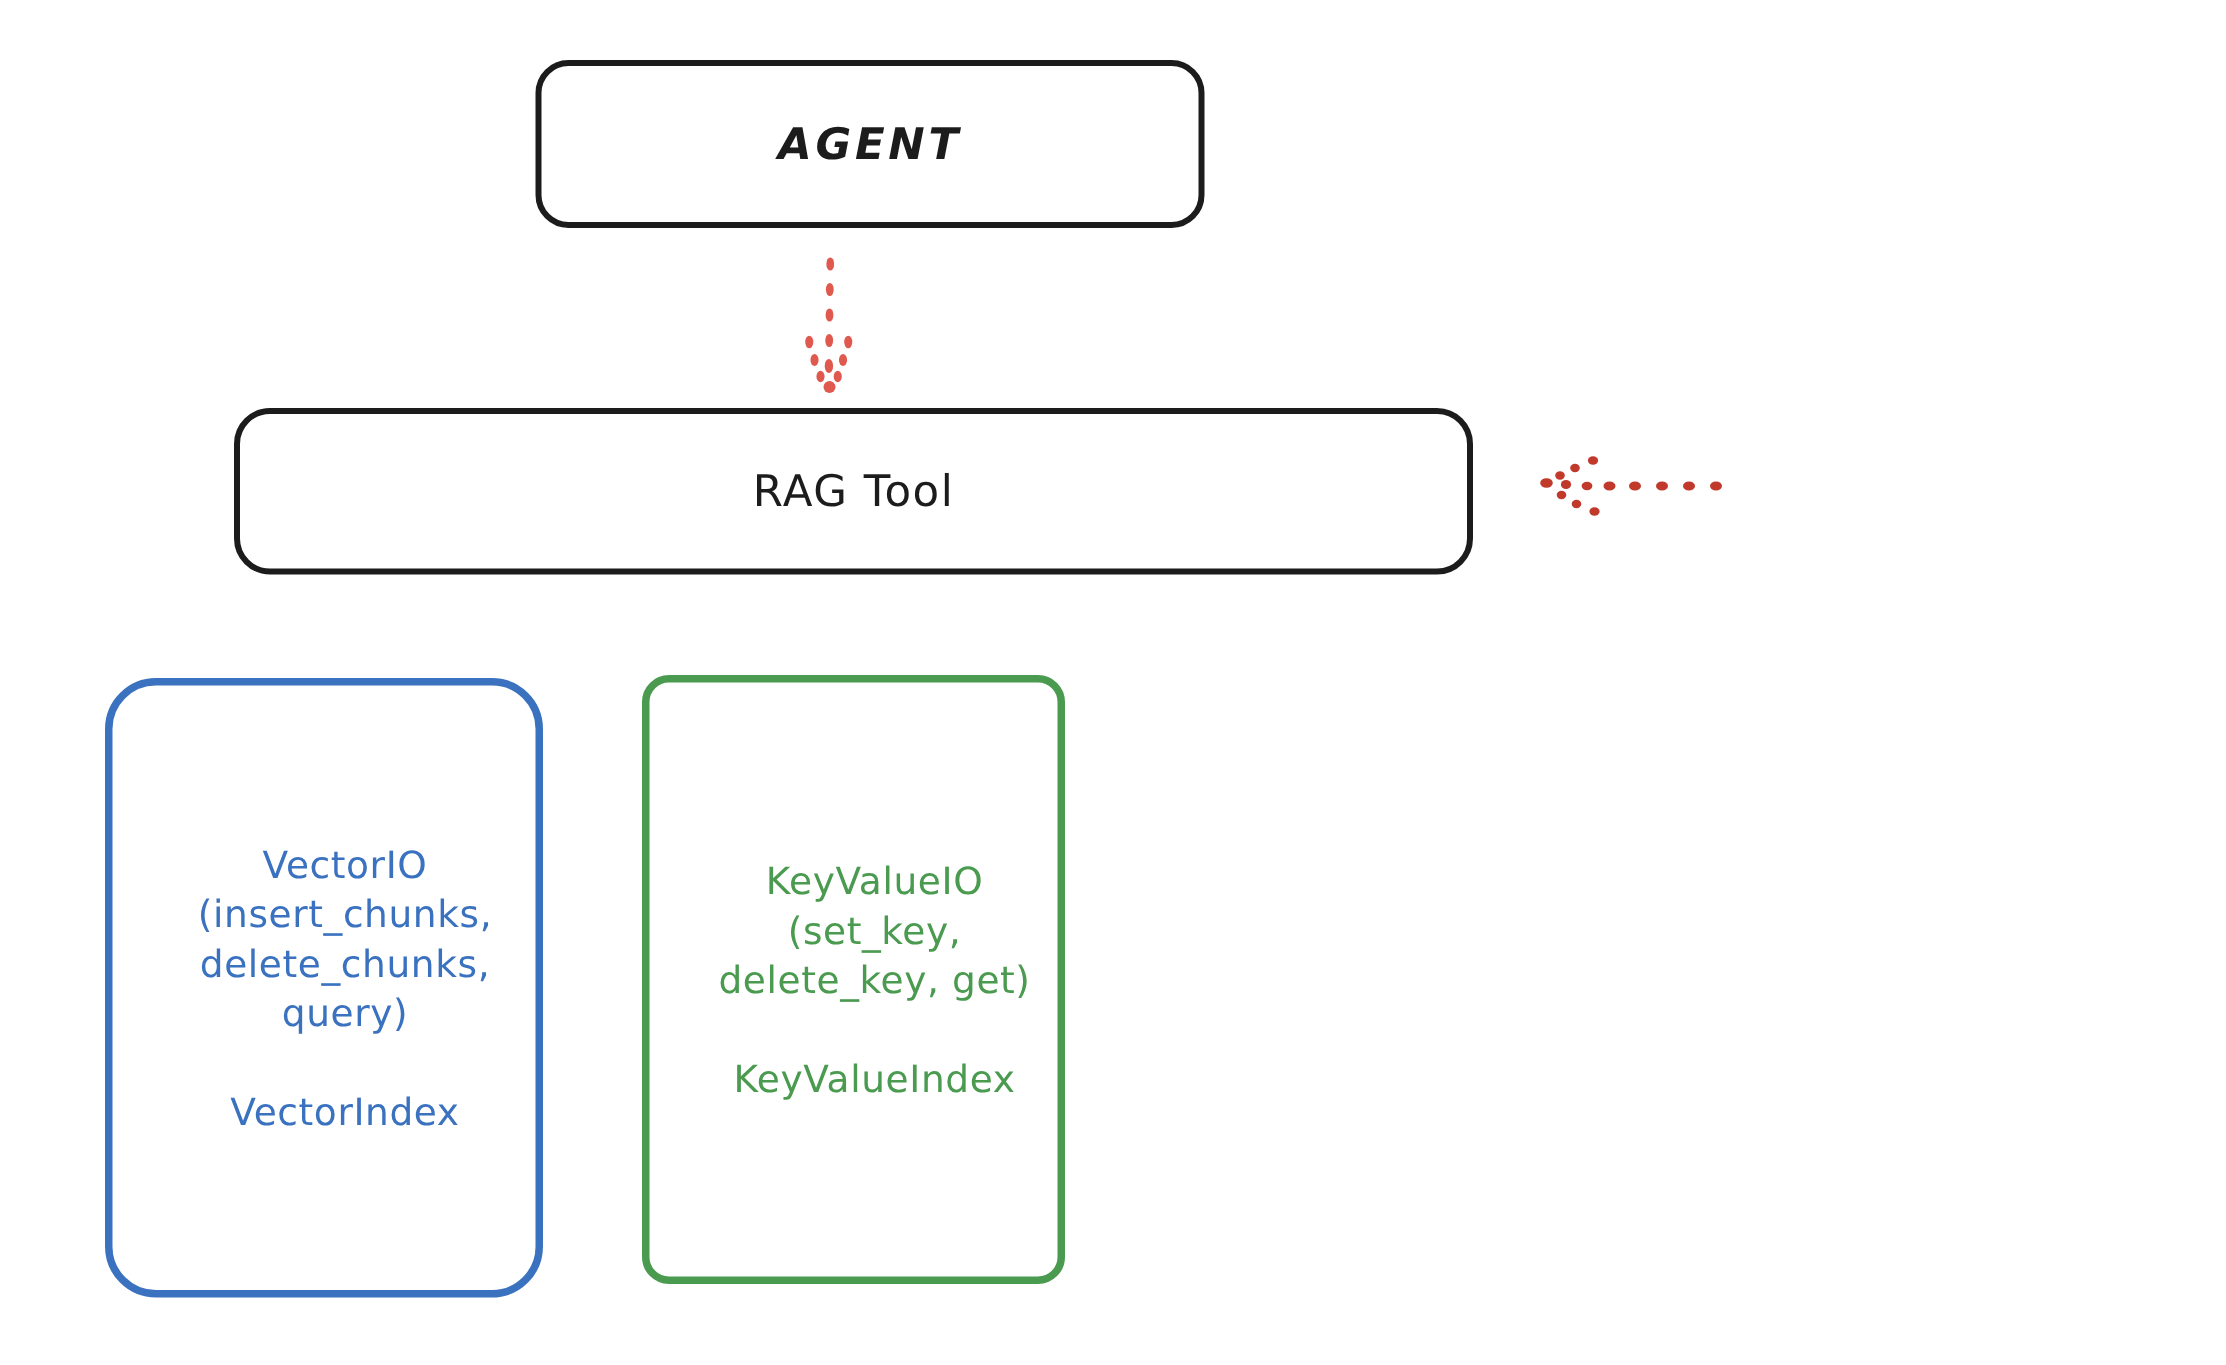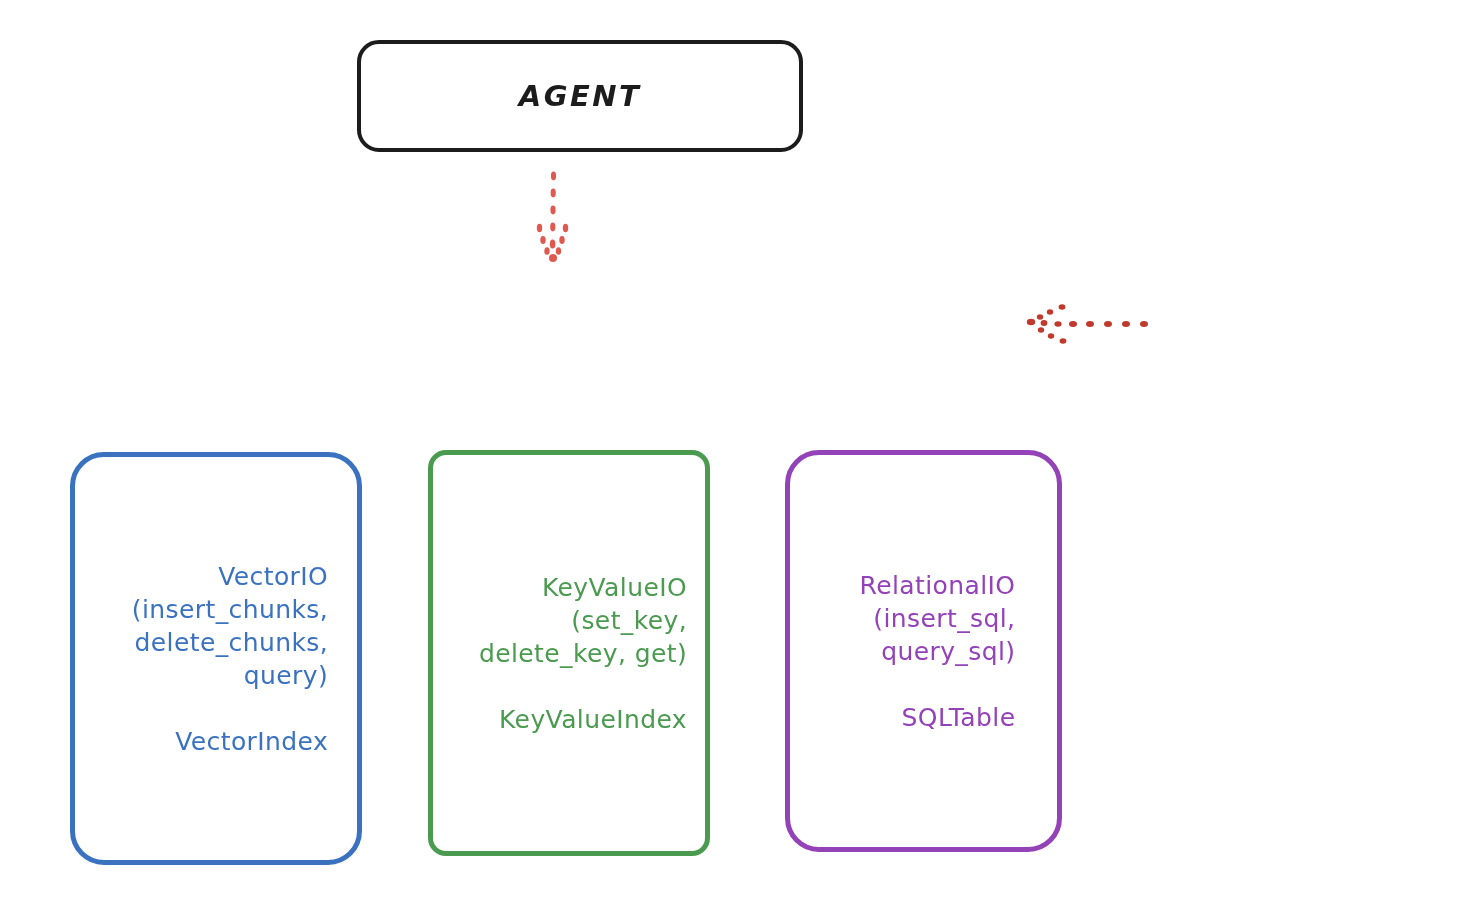--- a/index.html
+++ b/index.html
@@ -18,21 +18,21 @@
     background: #ffffff;
     overflow: hidden;
   }
   .node {
     position: absolute;
     box-sizing: border-box;
     background: #ffffff;
     display: flex;
     align-items: center;
     justify-content: center;
-    text-align: right;
+    text-align: center;
   }
   .node-label {
     white-space: pre-line;
     line-height: 1.32;
     letter-spacing: 0.4px;
   }
 
   
   #agent-node {
     left: 357px;
@@ -155,20 +155,23 @@
       <ellipse cx="31.5" cy="60" rx="2.7" ry="4.2"></ellipse>
       <ellipse cx="35.0" cy="72" rx="2.7" ry="4.0"></ellipse>
       <ellipse cx="39.0" cy="83" rx="2.7" ry="3.8"></ellipse>
 
       <ellipse cx="57.5" cy="60" rx="2.7" ry="4.2"></ellipse>
       <ellipse cx="54.0" cy="72" rx="2.7" ry="4.0"></ellipse>
       <ellipse cx="50.5" cy="83" rx="2.7" ry="3.8"></ellipse>
     </g>
   </svg>
 
+  <div class="node" id="ragtool-node">
+    <span class="node-label">RAG Tool</span>
+  </div>
 
   <svg id="ingest-arrow" viewBox="0 0 132 56">
     <g fill="#c0392b">
       <ellipse cx="126" cy="28" rx="4.0" ry="3.0"></ellipse>
       <ellipse cx="108" cy="28" rx="4.0" ry="3.0"></ellipse>
       <ellipse cx="90" cy="28" rx="4.0" ry="3.0"></ellipse>
       <ellipse cx="72" cy="28" rx="4.0" ry="3.0"></ellipse>
       <ellipse cx="55" cy="28" rx="4.0" ry="3.0"></ellipse>
       <ellipse cx="40" cy="28" rx="3.6" ry="2.8"></ellipse>
       <ellipse cx="26" cy="27" rx="3.4" ry="3.0"></ellipse>
@@ -195,21 +198,14 @@
   </div>
 
   <div class="node leaf" id="keyvalueio-node">
     <span class="node-label">KeyValueIO
 (set_key,
 delete_key, get)
 
 KeyValueIndex</span>
   </div>
 
-  <div class="node leaf" id="relationalio-node">
-    <span class="node-label">RelationalIO
-(insert_sql,
-query_sql)
-
-SQLTable</span>
-  </div>
 
 </div>
 
 </body></html>

